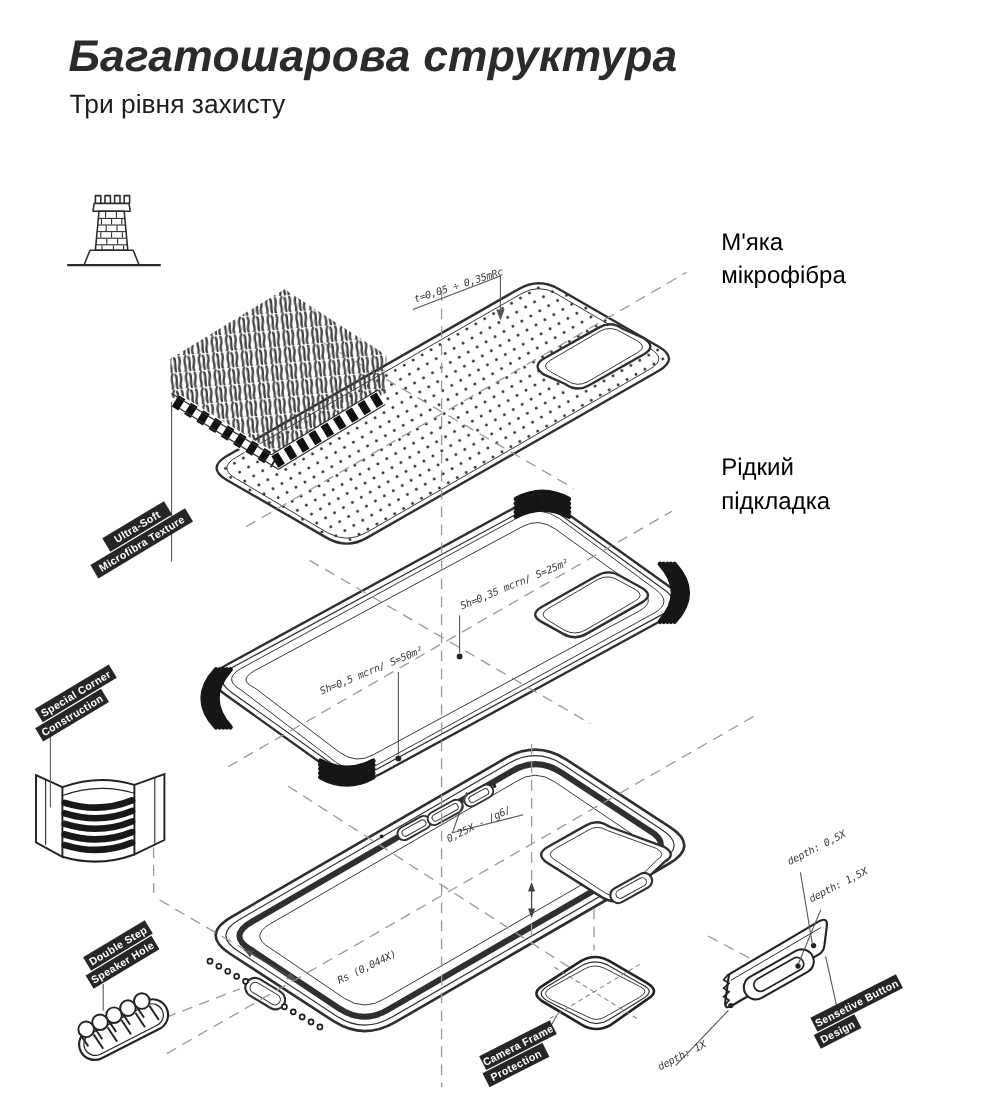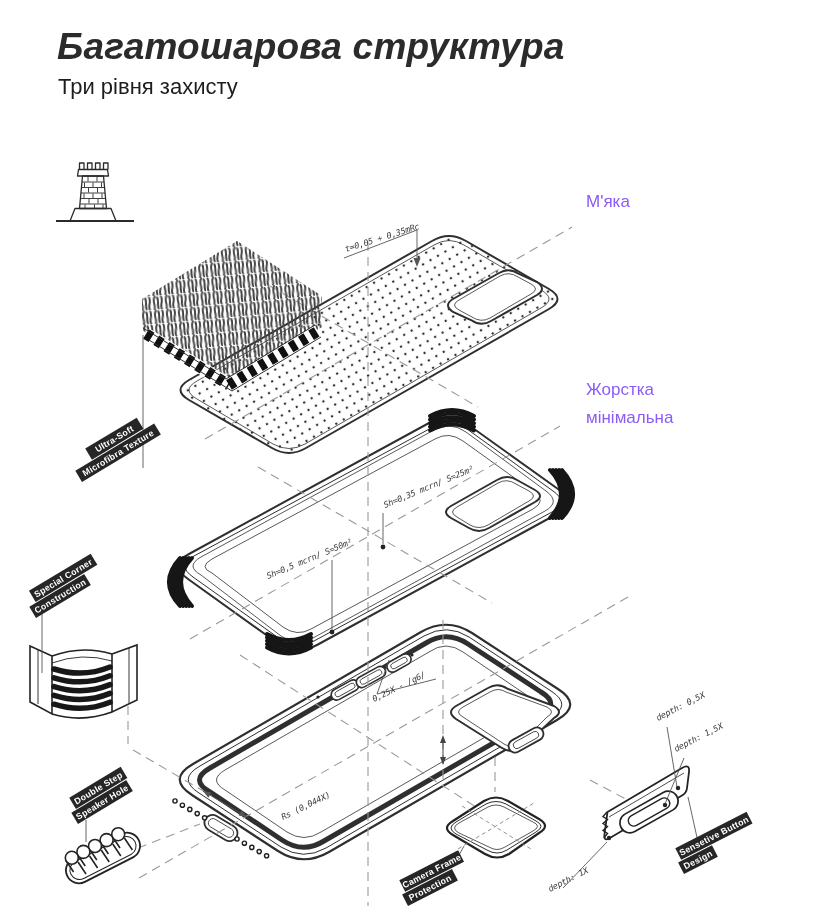--- a/index.html
+++ b/index.html
@@ -2,21 +2,21 @@
 <html><head>
 <meta charset="utf-8">
 <style>
   html,body{margin:0;padding:0;background:#fff;}
   .stage{position:relative;width:827px;height:915px;background:#fff;overflow:hidden;
          font-family:"Liberation Sans",sans-serif;}
   .stage svg{position:absolute;left:0;top:0;}
   .title{position:absolute;left:57px;top:10px;font-size:37px;font-weight:bold;font-style:italic;
          color:#2b2b2b;letter-spacing:.2px;white-space:nowrap;margin-top:16px;}
   .subtitle{position:absolute;left:58px;top:71px;font-size:22px;line-height:31px;color:#1d1d1d;}
-  .side-label{position:absolute;left:586px;font-size:17px;line-height:28px;color:#8b5cf6;}
+  .side-label{position:absolute;left:601px;font-size:20px;line-height:28px;color:#000000;}
   .lbl-microfiber{top:188px;} .lbl-lining{top:376px;} .lbl-silicone{top:566px;}
   .tag rect{fill:#262626;}
   .tag text{fill:#fff;font-size:8.8px;font-weight:bold;letter-spacing:.3px;text-anchor:middle;
             font-family:"Liberation Sans",sans-serif;}
   .dim{font-size:8.4px;font-style:italic;fill:#3a3a3a;font-family:"DejaVu Sans Mono",monospace;letter-spacing:-.2px;}
   .ln{stroke:#2f2f2f;fill:none;}
   .thin{stroke:#2f2f2f;fill:none;stroke-width:.8;}
   .dash{stroke:#9a9a9a;stroke-width:1.1;fill:none;stroke-dasharray:9 6;}
   .leader{stroke:#555;stroke-width:.9;fill:none;}
 </style>
@@ -334,18 +334,19 @@
     </g>
   </svg>
 
   <div class="title">Багатошарова структура</div>
   <div class="subtitle">
     <div>Три рівня захисту</div>
   </div>
 
   <div class="side-label lbl-microfiber">
     <div>М'яка</div>
+    <div>мікрофібра</div>
   </div>
   <div class="side-label lbl-lining">
-    <div>Жорстка</div>
-    <div>мінімальна</div>
+    <div>Рідкий</div>
+    <div>підкладка</div>
   </div>
 </div>
 
 </body></html>

